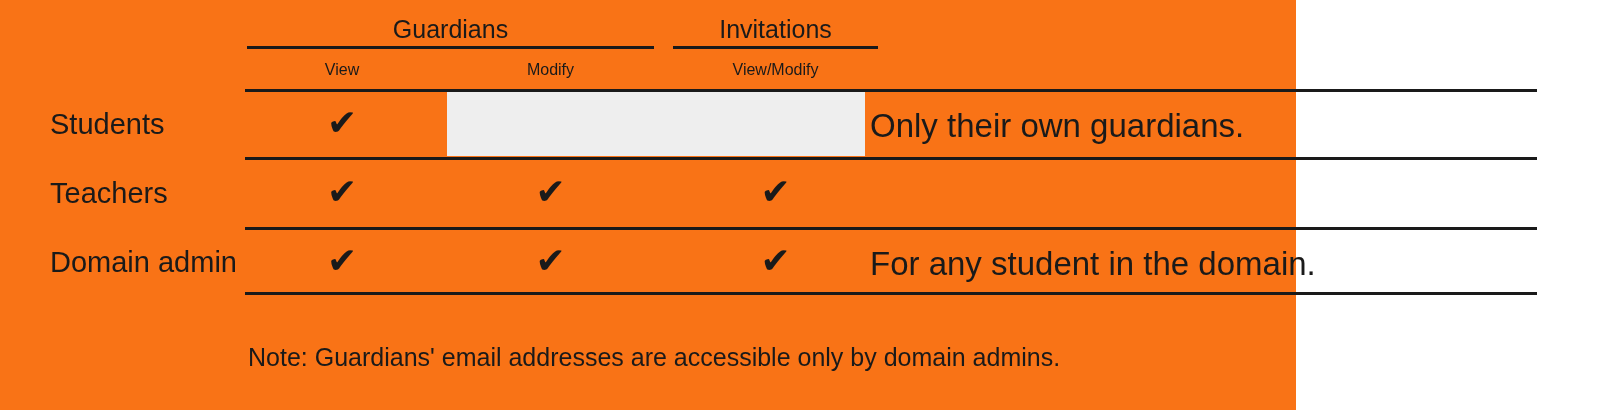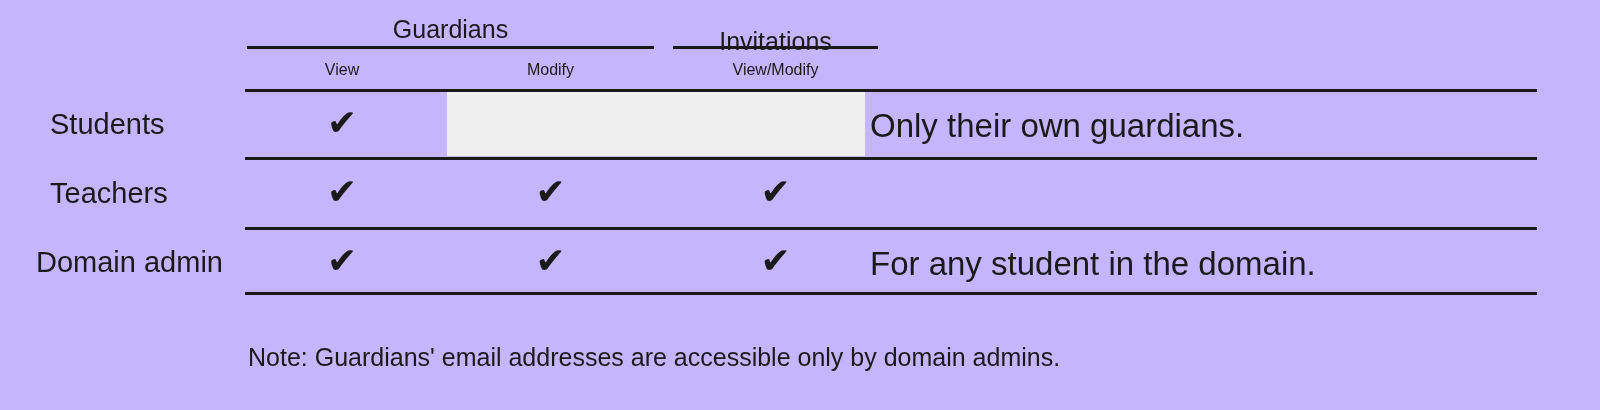--- a/index.html
+++ b/index.html
@@ -10,23 +10,23 @@
   body {
     width: 1600px;
     height: 410px;
     font-family: "Liberation Sans", sans-serif;
     color: #1a1a1a;
     overflow: hidden;
   }
 
   #page {
     position: relative;
-    width: 1600px;
+    width: 1296px;
     height: 410px;
-    background: #c4b5fd;
+    background: #f97316;
   }
 
   .rule {
     position: absolute;
     background: #1a1a1a;
   }
 
   
   .group-head {
     position: absolute;
@@ -87,21 +87,21 @@
 </style>
 </head>
 <body>
 
 <div id="page">
 
   <div class="group-head" style="left:247px; top:14px; width:407px;">
     <span>Guardians</span>
   </div>
 
-  <div class="group-head" style="left:673px; top:26px; width:205px;">
+  <div class="group-head" style="left:673px; top:14px; width:205px;">
     <span>Invitations</span>
   </div>
 
   <div class="rule" style="left:247px; top:46px; width:407px; height:3px;"></div>
   <div class="rule" style="left:673px; top:46px; width:205px; height:3px;"></div>
 
   <div class="sub-head" style="left:247px; top:55px; width:190px;">
     <span>View</span>
   </div>
 
@@ -151,21 +151,21 @@
     <span>✔</span>
   </div>
 
   <div class="check" style="left:673px; top:174px; width:205px;">
     <span>✔</span>
   </div>
 
 
   <div class="rule" style="left:245px; top:227px; width:1292px; height:3px;"></div>
 
-  <div class="row-label" style="left:36px; top:247px;">
+  <div class="row-label" style="left:50px; top:247px;">
     <span>Domain admin</span>
   </div>
 
   <div class="check" style="left:247px; top:243px; width:190px;">
     <span>✔</span>
   </div>
 
   <div class="check" style="left:447px; top:243px; width:207px;">
     <span>✔</span>
   </div>

